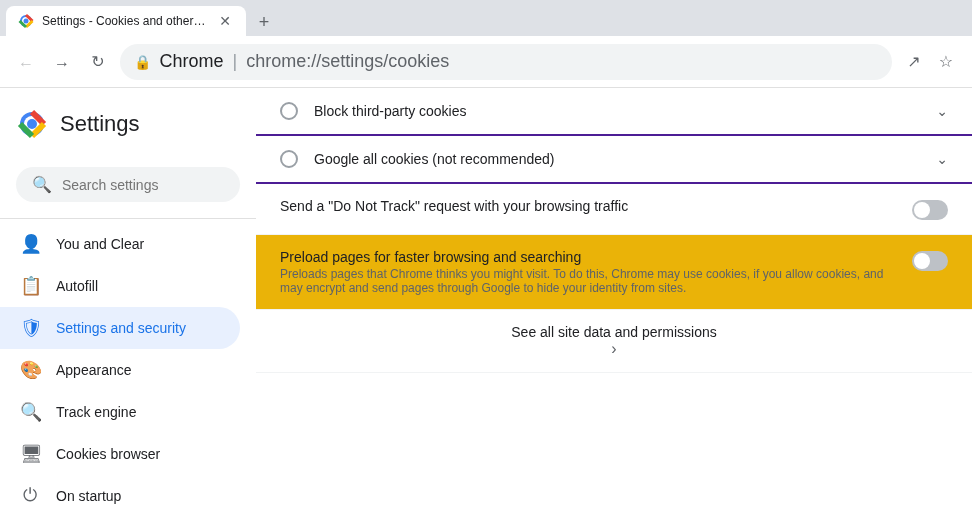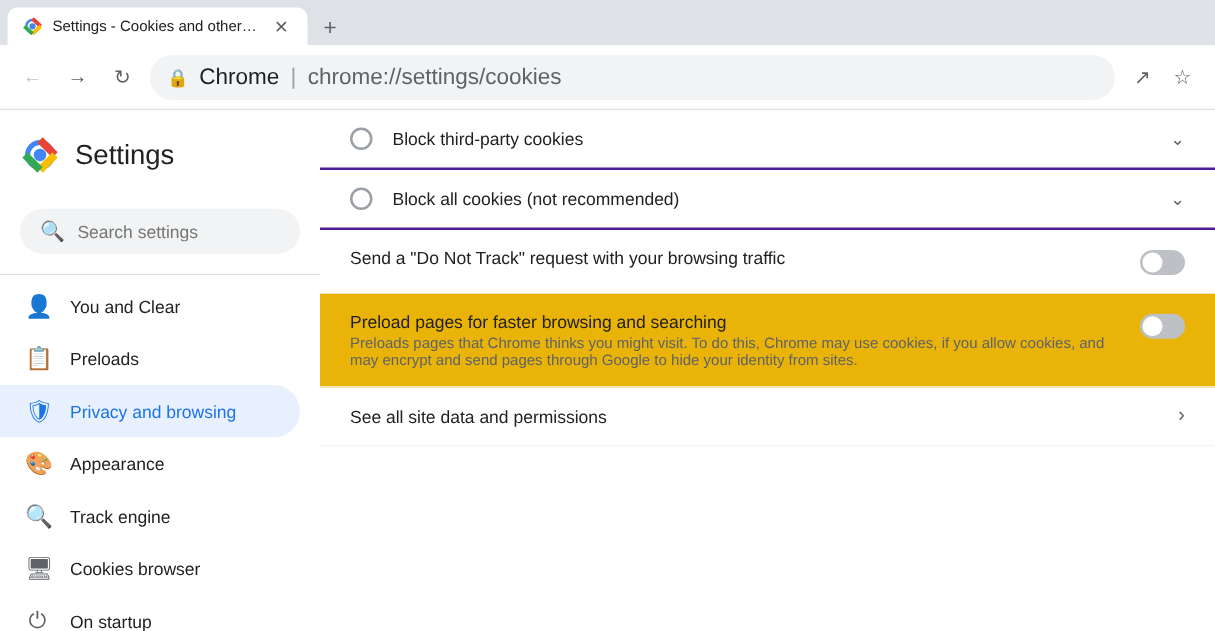--- a/index.html
+++ b/index.html
@@ -64,21 +64,21 @@
 
     .toggle-row { display: flex; align-items: flex-start; padding: 14px 24px; border-bottom: 1px solid #f1f3f4; }
     .toggle-text { flex: 1; }
     .toggle-main { font-size: 14px; color: #202124; margin-bottom: 2px; }
     .toggle-sub { font-size: 12px; color: #5f6368; }
     .toggle-switch { position: relative; width: 36px; height: 20px; flex-shrink: 0; margin-left: 16px; margin-top: 2px; }
     .toggle-switch input { opacity: 0; width: 0; height: 0; }
     .toggle-slider { position: absolute; top: 0; left: 0; right: 0; bottom: 0; background: #bdc1c6; border-radius: 10px; transition: 0.2s; }
     .toggle-slider::before { content: ''; position: absolute; height: 16px; width: 16px; left: 2px; bottom: 2px; background: #fff; border-radius: 50%; transition: 0.2s; }
 
-    .link-row { display: flex; align-items: center; padding: 14px 24px; cursor: pointer; border-bottom: 1px solid #f1f3f4; }
+    .link-row { display: flex; align-items: center; padding: 14px 24px; cursor: pointer; border-bottom: 1px solid #f1f3f4; flex-direction: column; }
     .link-text { flex: 1; font-size: 14px; color: #202124; }
     .arrow-icon { color: #5f6368; font-size: 16px; }
 
     
     .preload-row { background: #eab308; }
 
     
     .chrome-logo-svg { width: 32px; height: 32px; }
 
     .tab-bar-right { flex: 1; display: flex; align-items: center; justify-content: flex-end; padding-right: 8px; }
@@ -147,26 +147,26 @@
 
       <div class="sidebar-divider"></div>
 
       <div class="sidebar-item">
         <span class="sidebar-icon">👤</span>
         <span class="sidebar-item-label">You and Clear</span>
       </div>
 
       <div class="sidebar-item">
         <span class="sidebar-icon">📋</span>
-        <span class="sidebar-item-label">Preloads</span>
+        <span class="sidebar-item-label">Autofill</span>
       </div>
 
       <div class="sidebar-item active">
         <span class="sidebar-icon">🛡</span>
-        <span class="sidebar-item-label">Privacy and browsing</span>
+        <span class="sidebar-item-label">Settings and security</span>
       </div>
 
       <div class="sidebar-item">
         <span class="sidebar-icon">🎨</span>
         <span class="sidebar-item-label">Appearance</span>
       </div>
 
       <div class="sidebar-item">
         <span class="sidebar-icon">🔍</span>
         <span class="sidebar-item-label">Track engine</span>
@@ -187,21 +187,21 @@
     <div class="main-content">
 
       <div class="option-row">
         <div class="radio-circle"></div>
         <span class="option-label">Block third-party cookies</span>
         <span class="chevron-icon">⌄</span>
       </div>
 
       <div class="option-row">
         <div class="radio-circle"></div>
-        <span class="option-label">Block all cookies (not recommended)</span>
+        <span class="option-label">Google all cookies (not recommended)</span>
         <span class="chevron-icon">⌄</span>
       </div>
 
 
       <div class="toggle-row">
         <div class="toggle-text">
           <div class="toggle-main">Send a "Do Not Track" request with your browsing traffic</div>
         </div>
         <label class="toggle-switch">
           <input type="checkbox" style="">

